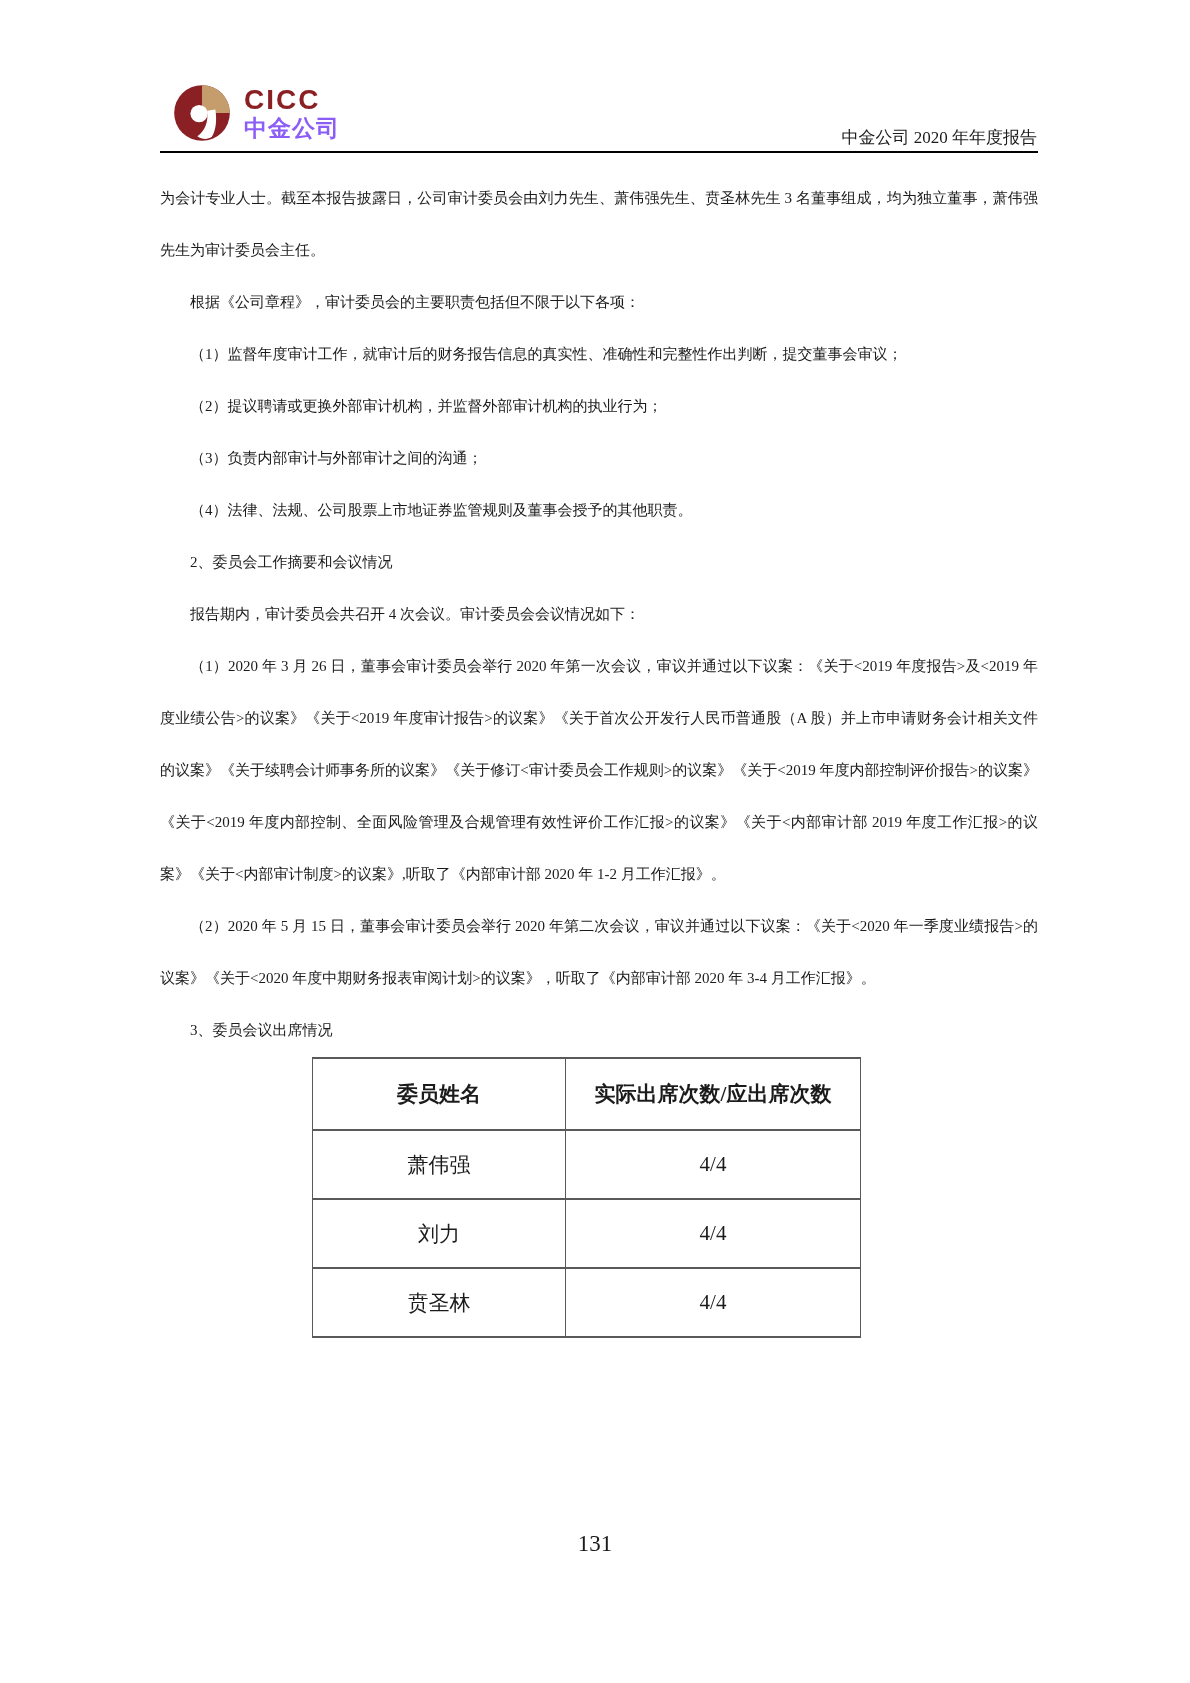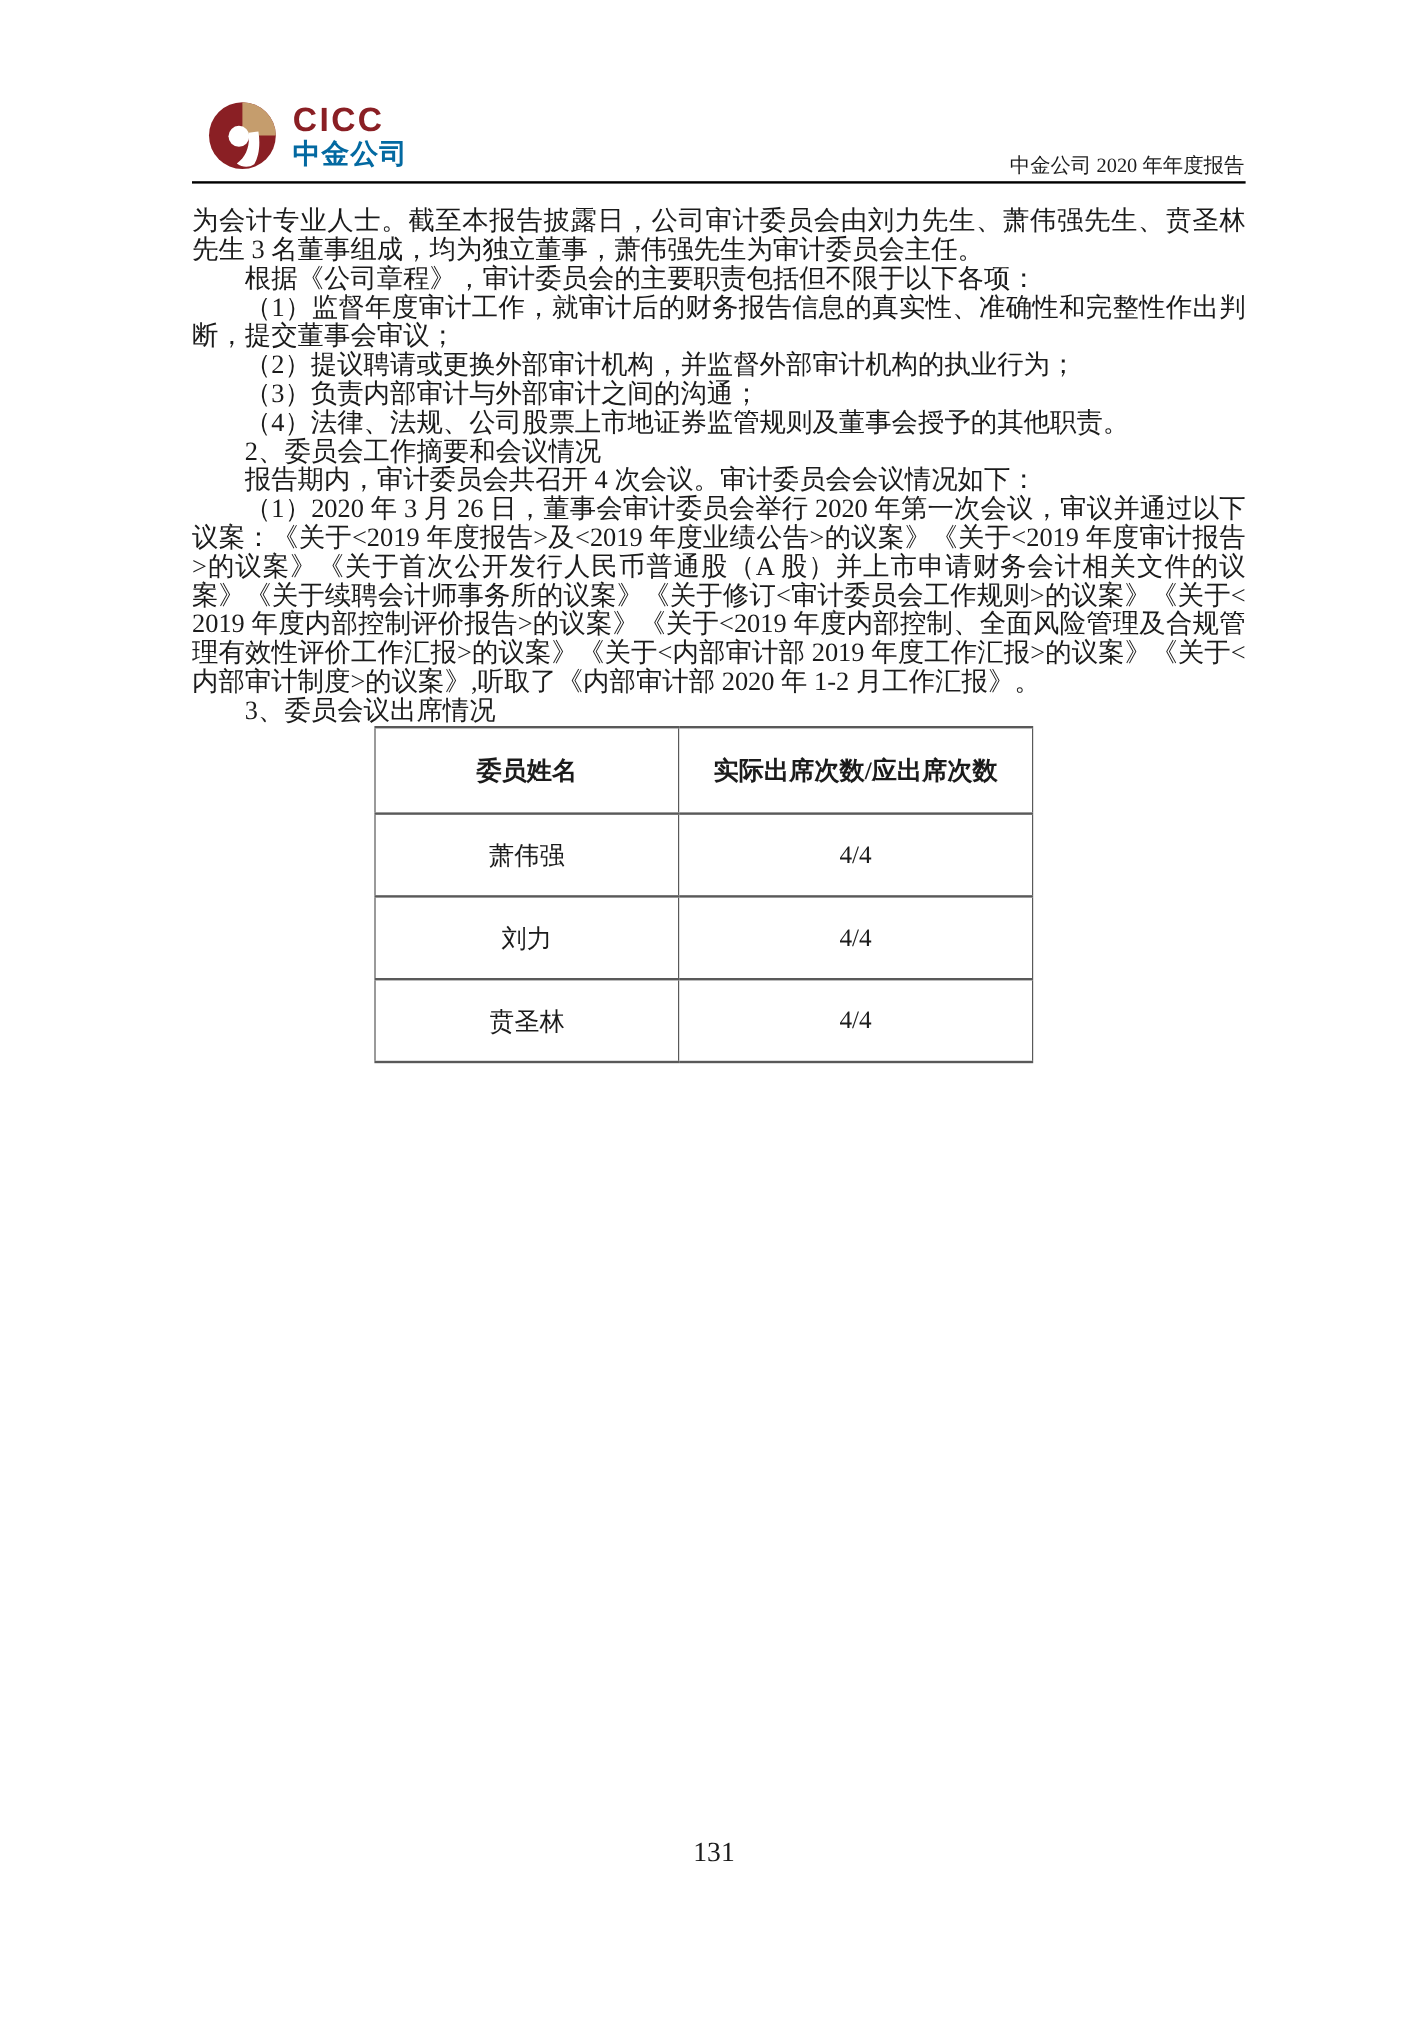--- a/index.html
+++ b/index.html
@@ -27,21 +27,21 @@
     font-size:28px;
     letter-spacing:2px;
     color:#8a1f24;
   }
   .logo-cn{
     font-family:"Liberation Sans","DejaVu Sans",sans-serif;
     font-weight:bold;
     font-size:23px;
     letter-spacing:1px;
     margin-top:3px;
-    color:#0369a1;
+    color:#8b5cf6;
   }
   .header-right{
     position:absolute;
     right:153px; top:126px;
     font-size:17px;
     font-weight:normal;
     color:#1b1b1b;
   }
   .header-rule{
     position:absolute;
@@ -50,22 +50,22 @@
     background:#000000;
   }
   
   .content{
     position:absolute;
     left:160px; top:172px;
     width:878px;
   }
   .content p{
     margin:0;
-    font-size:22px;
-    line-height:24px;
+    font-size:15px;
+    line-height:52px;
     text-align:justify;
     word-break:break-all;
   }
   .content p.indent{text-indent:2em;}
   
   .attendance-table{
     border-collapse:collapse;
     margin-left:152px;
     margin-top:1px;
     table-layout:fixed;
@@ -118,20 +118,21 @@
   <div class="content">
     <p>为会计专业人士。截至本报告披露日，公司审计委员会由刘力先生、萧伟强先生、贲圣林先生 3 名董事组成，均为独立董事，萧伟强先生为审计委员会主任。</p>
     <p class="indent">根据《公司章程》，审计委员会的主要职责包括但不限于以下各项：</p>
     <p class="indent">（1）监督年度审计工作，就审计后的财务报告信息的真实性、准确性和完整性作出判断，提交董事会审议；</p>
     <p class="indent">（2）提议聘请或更换外部审计机构，并监督外部审计机构的执业行为；</p>
     <p class="indent">（3）负责内部审计与外部审计之间的沟通；</p>
     <p class="indent">（4）法律、法规、公司股票上市地证券监管规则及董事会授予的其他职责。</p>
     <p class="indent">2、委员会工作摘要和会议情况</p>
     <p class="indent">报告期内，审计委员会共召开 4 次会议。审计委员会会议情况如下：</p>
     <p class="indent">（1）2020 年 3 月 26 日，董事会审计委员会举行 2020 年第一次会议，审议并通过以下议案：《关于&lt;2019 年度报告&gt;及&lt;2019 年度业绩公告&gt;的议案》《关于&lt;2019 年度审计报告&gt;的议案》《关于首次公开发行人民币普通股（A 股）并上市申请财务会计相关文件的议案》《关于续聘会计师事务所的议案》《关于修订&lt;审计委员会工作规则&gt;的议案》《关于&lt;2019 年度内部控制评价报告&gt;的议案》《关于&lt;2019 年度内部控制、全面风险管理及合规管理有效性评价工作汇报&gt;的议案》《关于&lt;内部审计部 2019 年度工作汇报&gt;的议案》《关于&lt;内部审计制度&gt;的议案》,听取了《内部审计部 2020 年 1-2 月工作汇报》。</p>
+    <p class="indent">（2）2020 年 5 月 15 日，董事会审计委员会举行 2020 年第二次会议，审议并通过以下议案：《关于&lt;2020 年一季度业绩报告&gt;的议案》《关于&lt;2020 年度中期财务报表审阅计划&gt;的议案》，听取了《内部审计部 2020 年 3-4 月工作汇报》。</p>
     <p class="indent">3、委员会议出席情况</p>
 
     <table class="attendance-table">
       <colgroup>
         <col class="col-name">
         <col class="col-att">
       </colgroup>
       <thead>
         <tr>
           <th>委员姓名</th>

